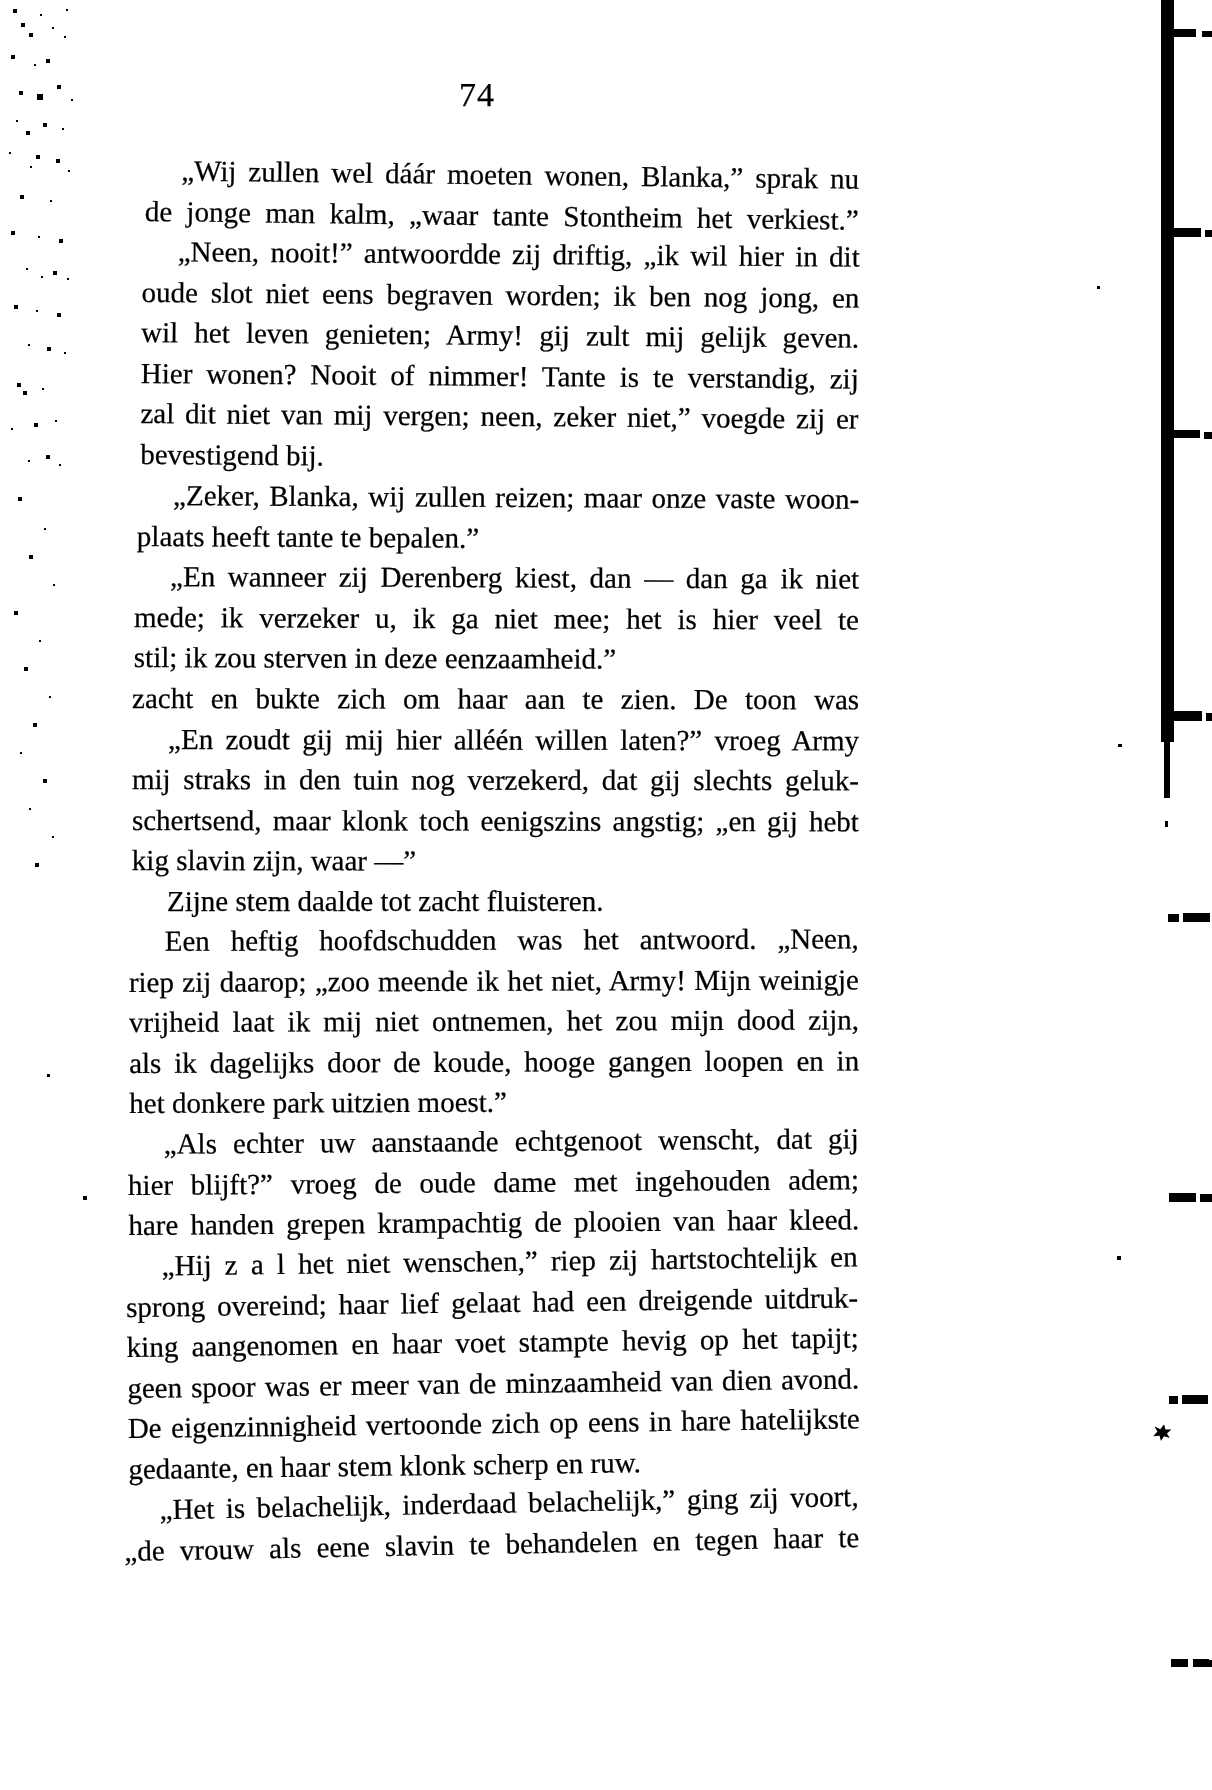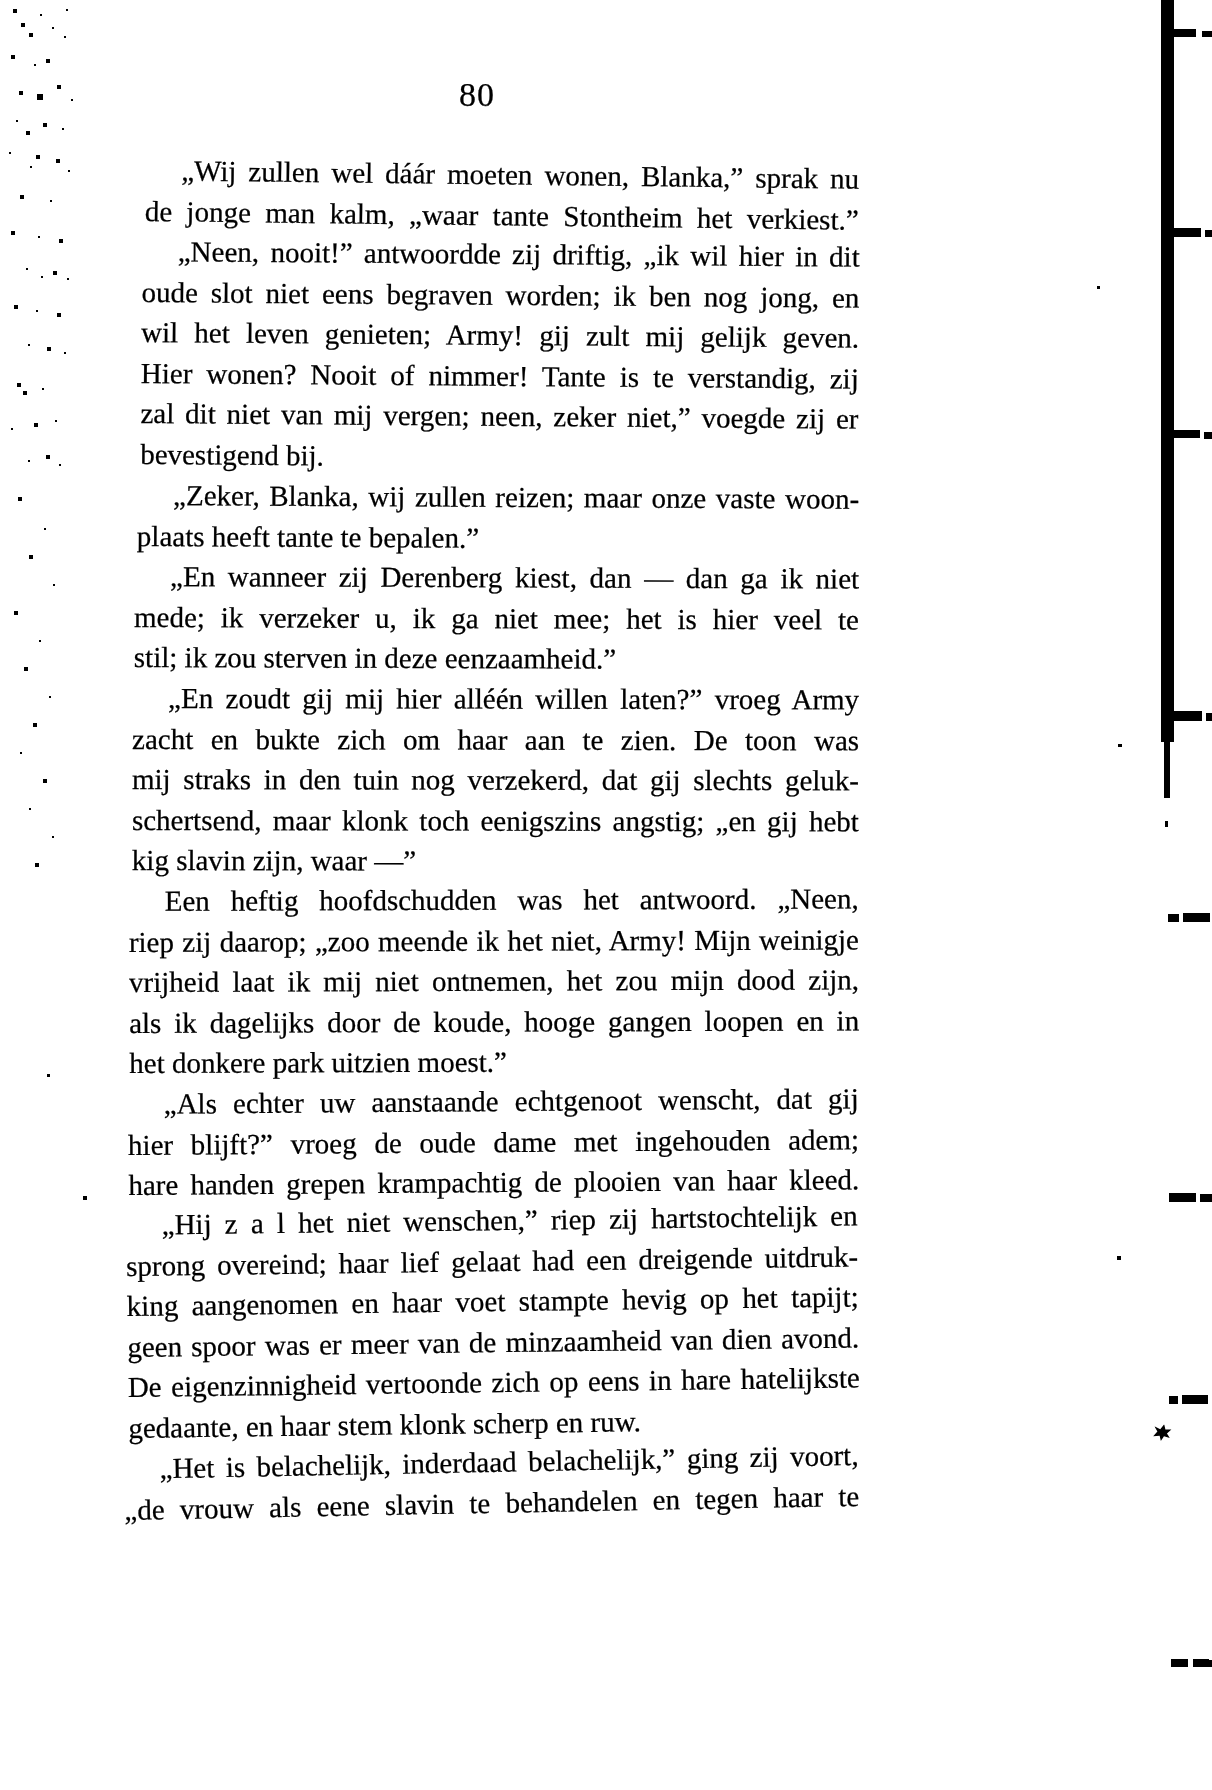--- a/index.html
+++ b/index.html
@@ -78,21 +78,21 @@
       49px 696px 0 0 #000, 34px 724px 0 1px #000, 20px 752px 0 0 #000,
       44px 780px 0 1px #000, 29px 808px 0 0 #000, 52px 836px 0 0 #000,
       36px 864px 0 1px #000;
   }
 </style>
 </head>
 <body>
 
 <div>
 
-  <div class="page-number">80</div>
+  <div class="page-number">74</div>
 
   <div class="text-block">
     <div class="para p1">
       <div class="line indent">„Wij zullen wel dáár moeten wonen, Blanka,” sprak nu</div>
       <div class="line">de jonge man kalm, „waar tante Stontheim het verkiest.”</div>
     </div>
     <div class="para p2">
       <div class="line indent">„Neen, nooit!” antwoordde zij driftig, „ik wil hier in dit</div>
       <div class="line">oude slot niet eens begraven worden; ik ben nog jong, en</div>
       <div class="line">wil het leven genieten; Army! gij zult mij gelijk geven.</div>
@@ -103,25 +103,28 @@
     <div class="para p3">
       <div class="line indent">„Zeker, Blanka, wij zullen reizen; maar onze vaste woon-</div>
       <div class="line last">plaats heeft tante te bepalen.”</div>
     </div>
     <div class="para p4">
       <div class="line indent">„En wanneer zij Derenberg kiest, dan — dan ga ik niet</div>
       <div class="line">mede; ik verzeker u, ik ga niet mee; het is hier veel te</div>
       <div class="line last">stil; ik zou sterven in deze eenzaamheid.”</div>
     </div>
     <div class="para p5">
+      <div class="line">zacht en bukte zich om haar aan te zien. De toon was</div>
       <div class="line indent">„En zoudt gij mij hier alléén willen laten?” vroeg Army</div>
-      <div class="line">zacht en bukte zich om haar aan te zien. De toon was</div>
       <div class="line">mij straks in den tuin nog verzekerd, dat gij slechts geluk-</div>
       <div class="line">schertsend, maar klonk toch eenigszins angstig; „en gij hebt</div>
       <div class="line last">kig slavin zijn, waar —”</div>
+    </div>
+    <div class="para p6">
+      <div class="line indent last">Zijne stem daalde tot zacht fluisteren.</div>
     </div>
     <div class="para p7">
       <div class="line indent">Een heftig hoofdschudden was het antwoord. „Neen, neen,”</div>
       <div class="line">riep zij daarop; „zoo meende ik het niet, Army! Mijn weinigje</div>
       <div class="line">vrijheid laat ik mij niet ontnemen, het zou mijn dood zijn,</div>
       <div class="line">als ik dagelijks door de koude, hooge gangen loopen en in</div>
       <div class="line last">het donkere park uitzien moest.”</div>
     </div>
     <div class="para p8">
       <div class="line indent">„Als echter uw aanstaande echtgenoot wenscht, dat gij</div>

